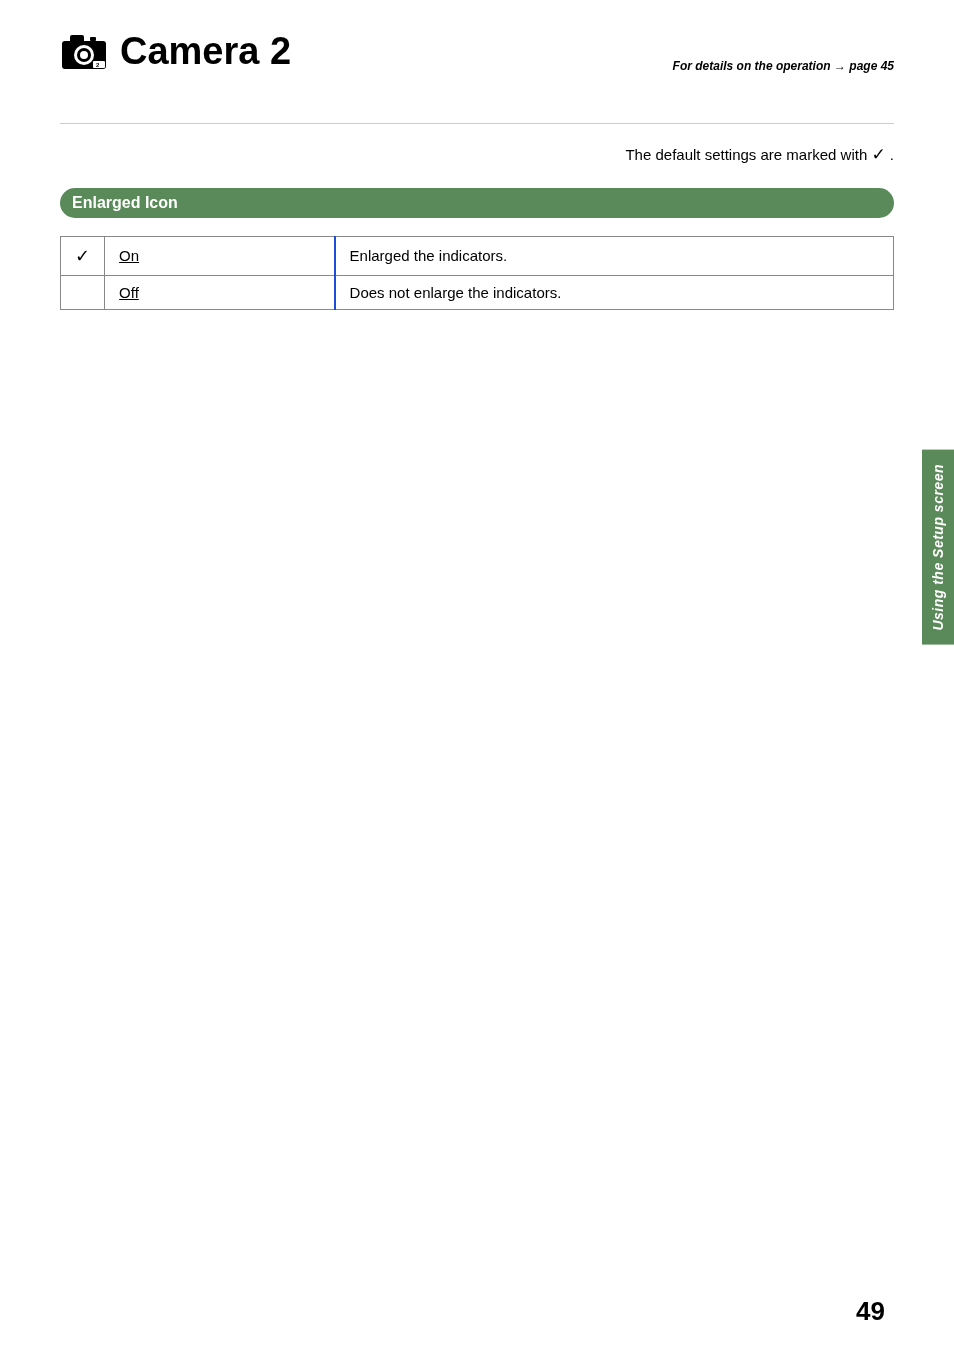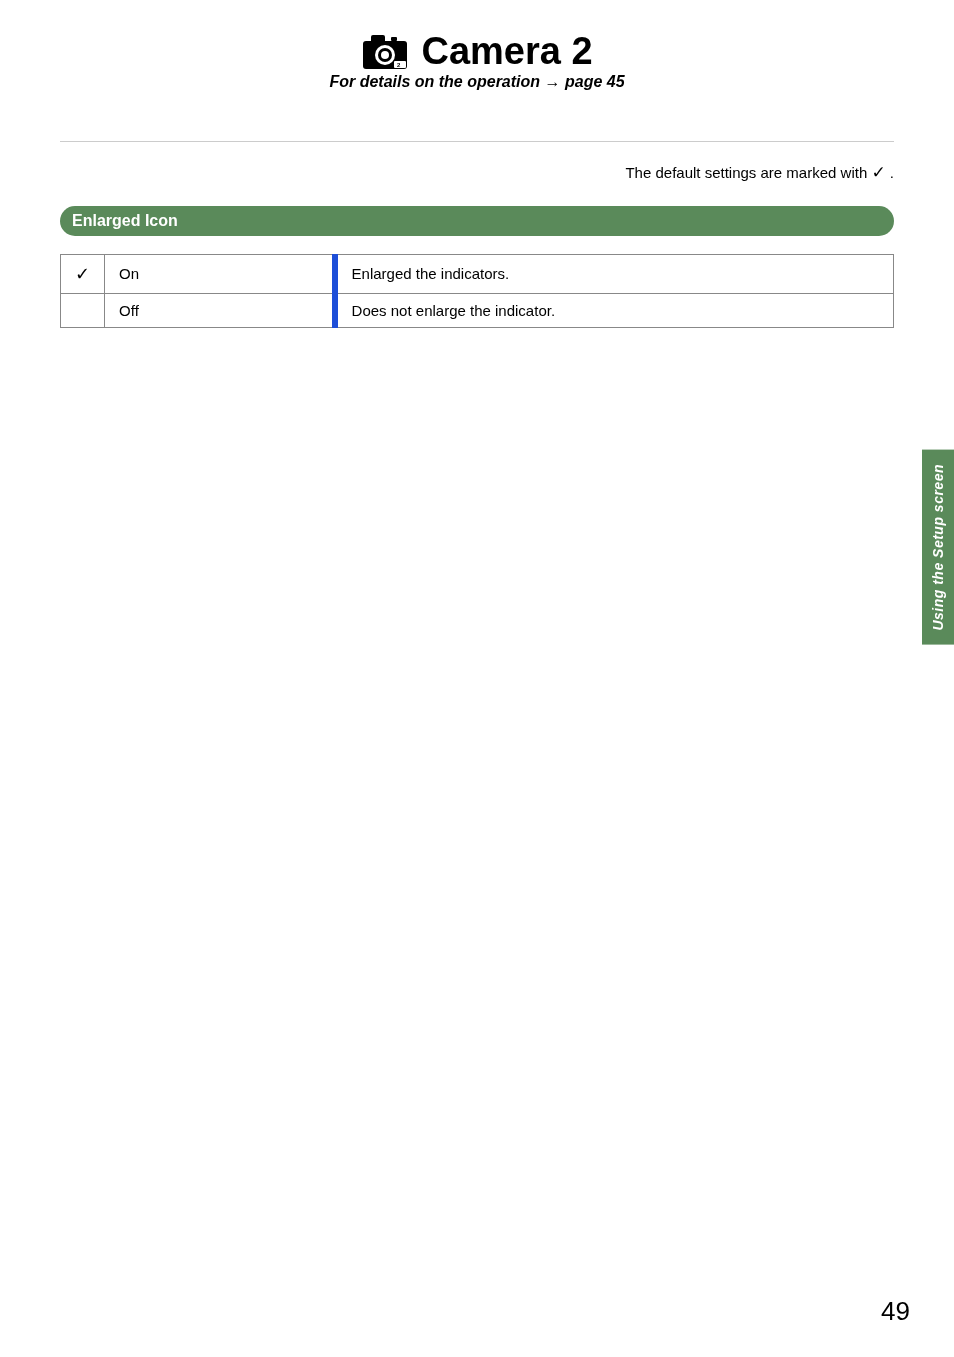--- a/index.html
+++ b/index.html
@@ -21,25 +21,24 @@
     .page-container {
       width: 954px;
       min-height: 1357px;
       padding: 30px 60px 40px 60px;
       position: relative;
     }
 
     
     .header {
       display: flex;
-      align-items: center;
+      align-items: flex-end;
       justify-content: space-between;
       margin-bottom: 40px;
       padding-bottom: 10px;
-      flex-direction: column;
     }
 
     .header-left {
       display: flex;
       align-items: center;
       gap: 12px;
     }
 
     .camera-icon-wrapper {
       position: relative;
@@ -52,21 +51,21 @@
       height: 38px;
     }
 
     .page-title {
       font-size: 38px;
       font-weight: bold;
       color: #000;
     }
 
     .header-right {
-      font-size: 16px;
+      font-size: 12px;
       font-style: italic;
       font-weight: bold;
       color: #000;
     }
 
     
     .intro-text {
       font-size: 15px;
       margin-bottom: 20px;
       line-height: 1.5;
@@ -105,21 +104,22 @@
     }
 
     .settings-table .col-icon {
       width: 36px;
       text-align: center;
       border-right: 1px solid #888;
     }
 
     .settings-table .col-option {
       width: 230px;
-      border-right: 6px solid #1d4ed8;
+      border-right: 2px solid #1d4ed8;
+      text-decoration: underline;
     }
 
     .settings-table .col-description {
       
     }
 
     .check-icon {
       font-size: 18px;
       color: #000;
     }
@@ -138,23 +138,23 @@
       font-style: italic;
       font-weight: bold;
       padding: 14px 8px;
       letter-spacing: 0.5px;
     }
 
     
     .page-number {
       position: absolute;
       bottom: 30px;
-      right: 44px;
+      right: 69px;
       font-size: 26px;
-      font-weight: normal;
+      font-weight: bold;
       color: #000;
     }
 
     
     .header-rule {
       border: none;
       border-top: 1px solid #ccc;
       margin-bottom: 18px;
     }
   </style>
@@ -217,21 +217,21 @@
         <td class="col-description">
           <span>Enlarged the indicators.</span>
         </td>
       </tr>
       <tr>
         <td class="col-icon"></td>
         <td class="col-option">
           <span>Off</span>
         </td>
         <td class="col-description">
-          <span>Does not enlarge the indicator.</span>
+          <span>Does not enlarge the indicators.</span>
         </td>
       </tr>
     </tbody>
   </table>
 
   <div class="side-tab">
     <span>Using the Setup screen</span>
   </div>
 
   <div class="page-number">49</div>

